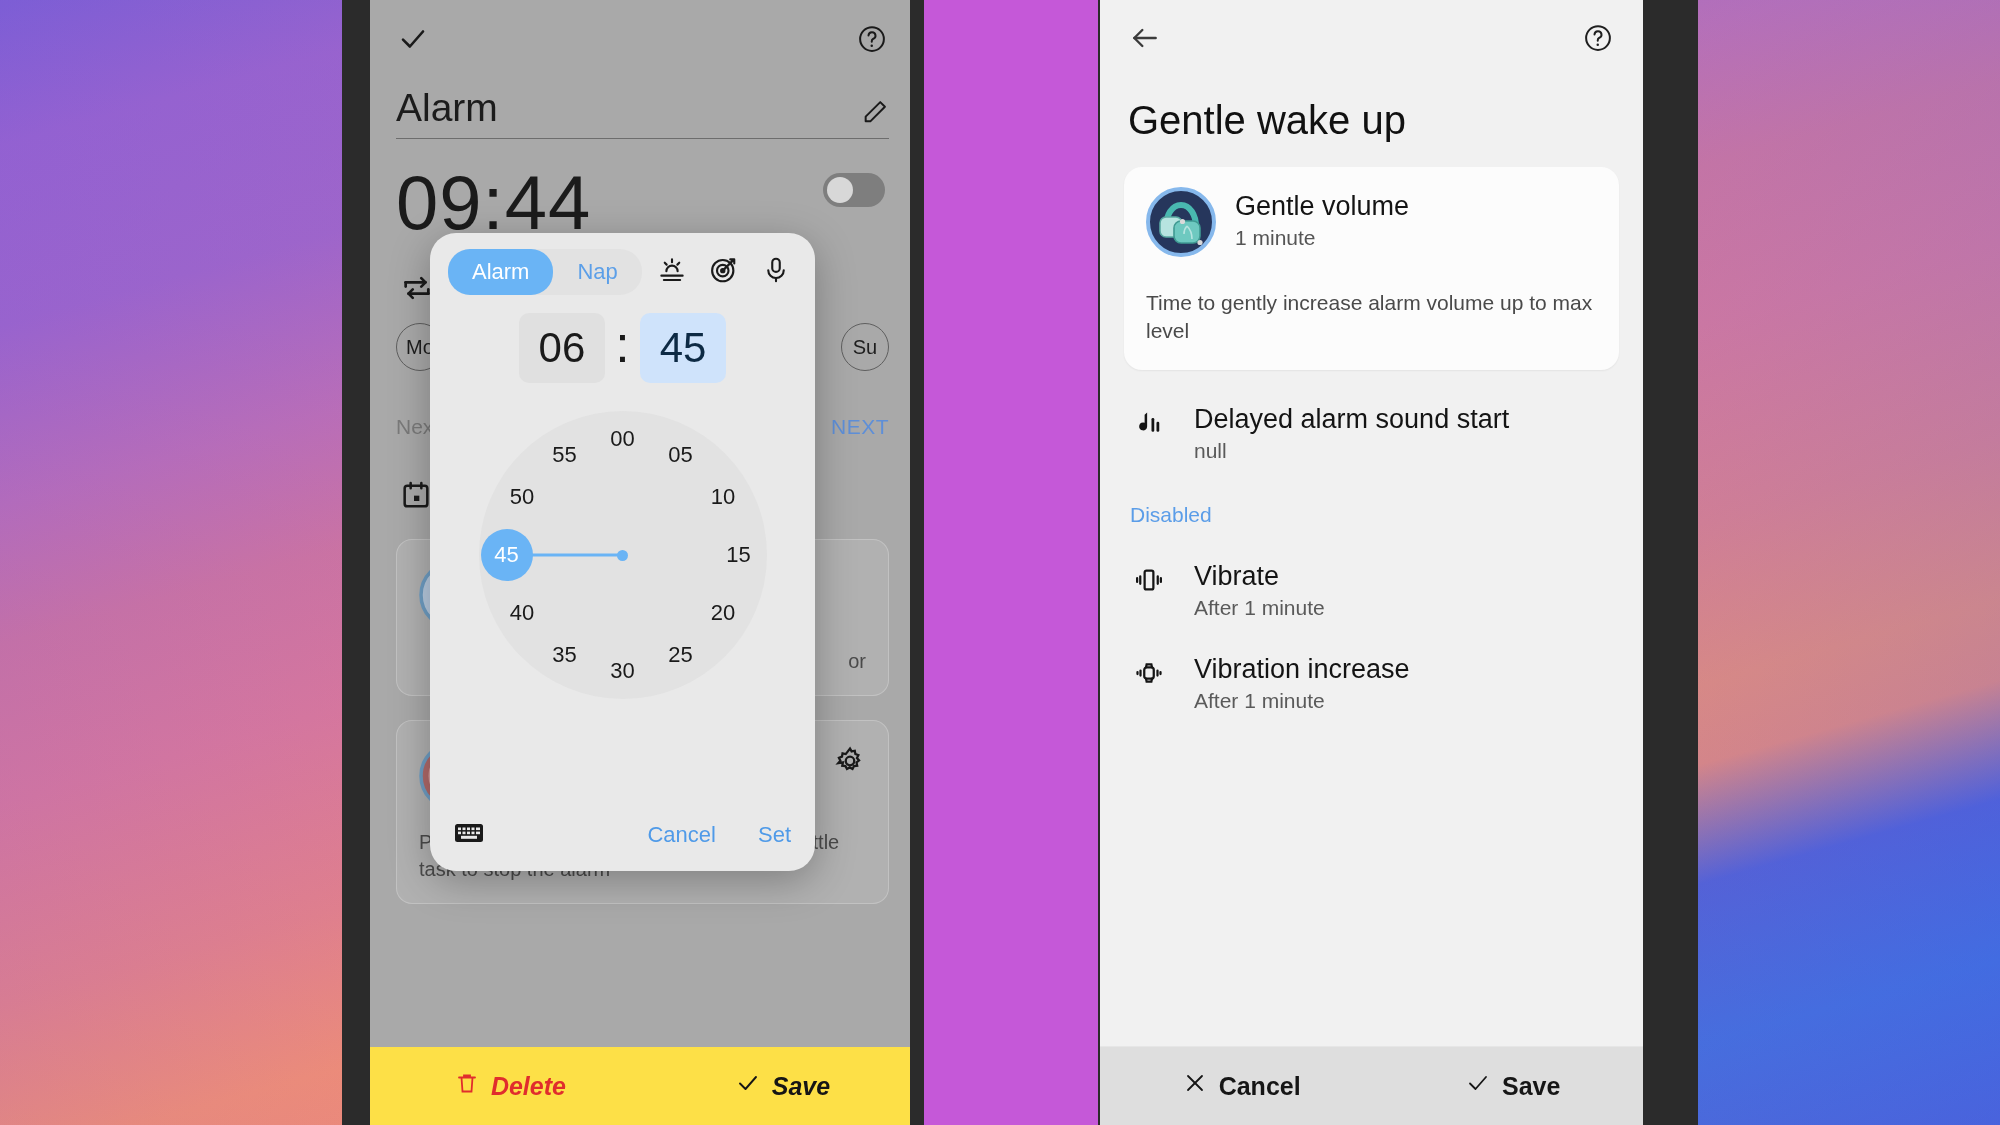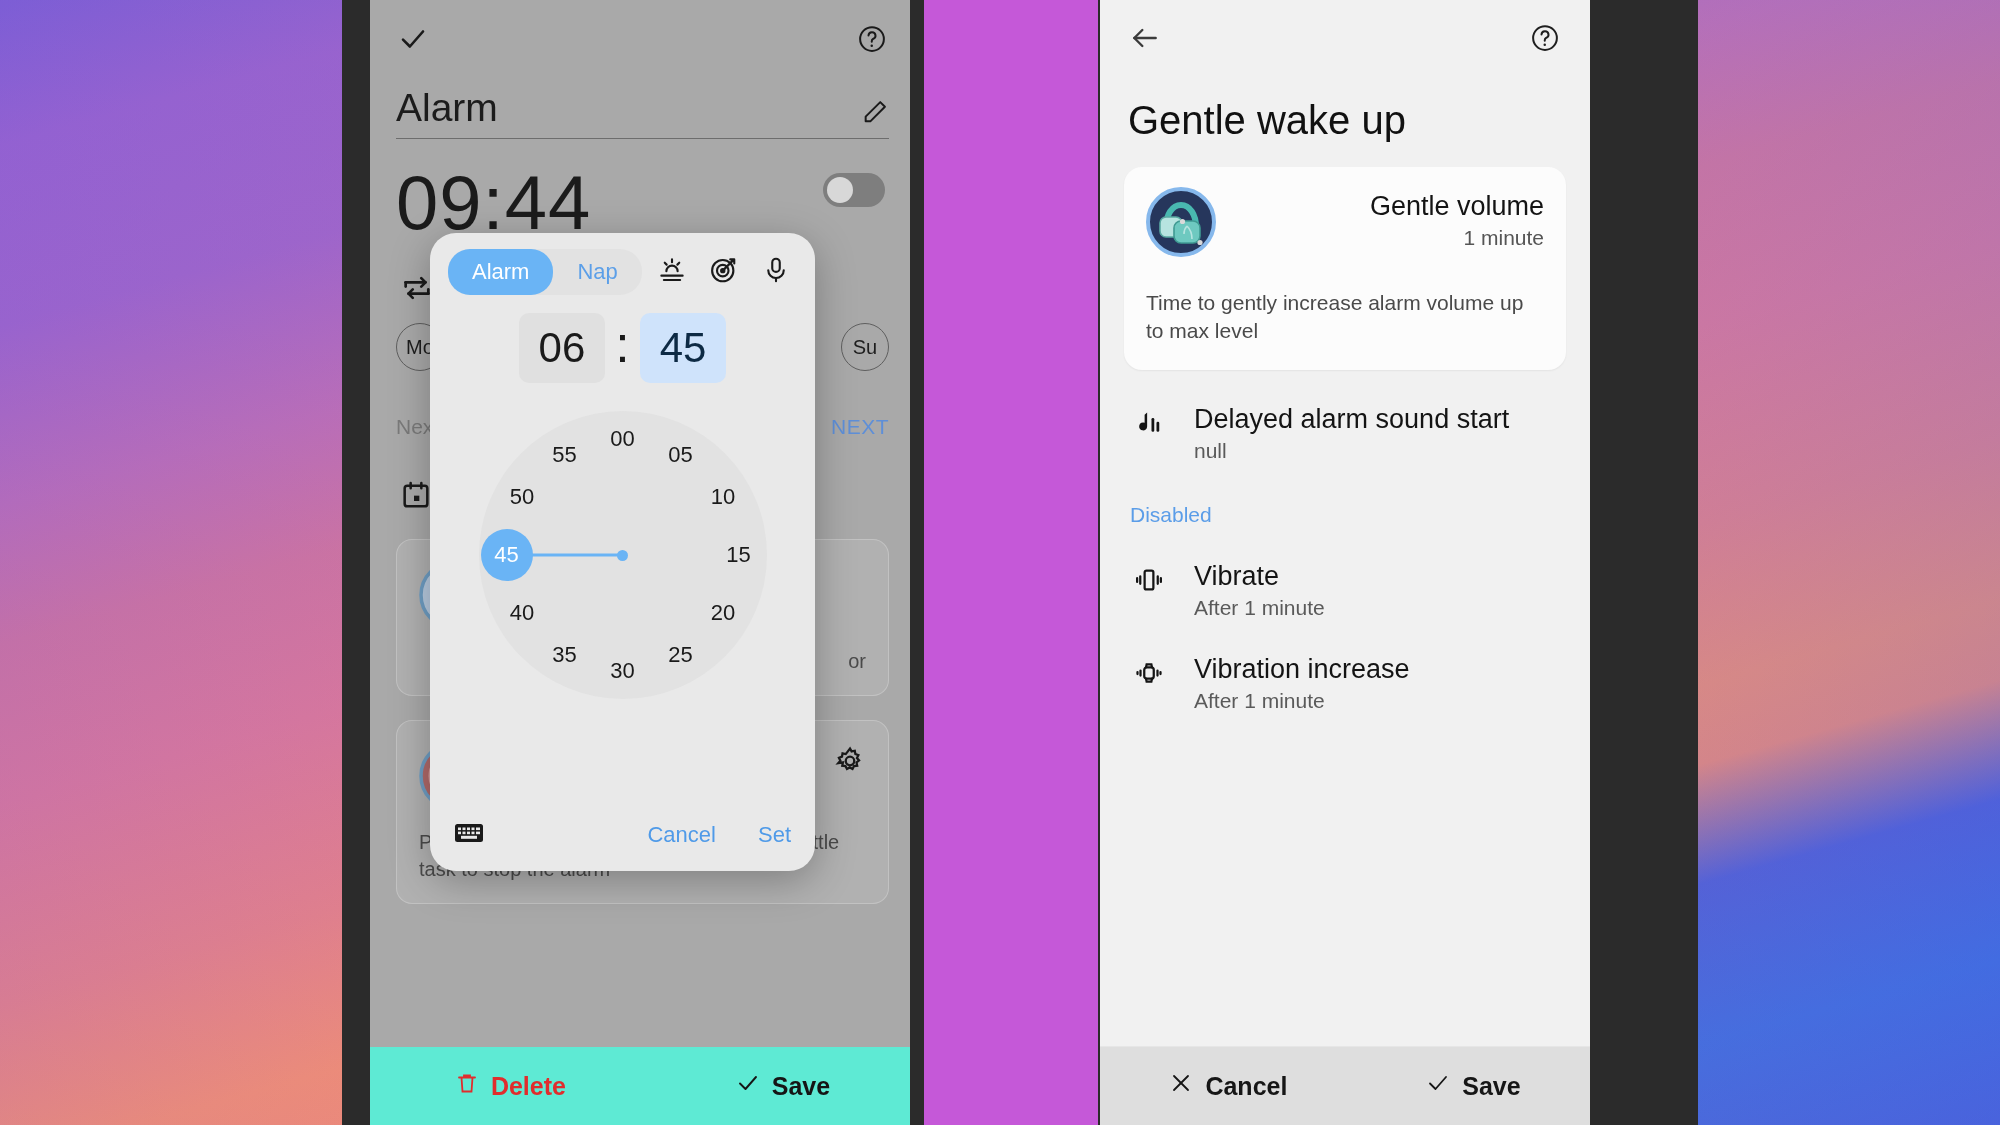--- a/index.html
+++ b/index.html
@@ -52,21 +52,21 @@
   
   #phone-left      { left: 342px;  width: 600px; }
   #screen-left     { left: 370px;  width: 545px; background:#a9a9a9; }
 
   
   #phone-mid       { left: 910px;  width: 220px; }
   #screen-mid      { left: 924px;  width: 190px; background:#c558d8; }
 
   
   #phone-right     { left: 1098px; width: 600px; }
-  #screen-right    { left: 1100px; width: 490px; background:#f1f1f1; }
+  #screen-right    { left: 1100px; width: 543px; background:#f1f1f1; }
 
   
   .lp-toolbar {
     display:flex; align-items:center; justify-content:space-between;
     padding: 18px 22px 0 22px; height:60px;
   }
   .icon-btn { width:42px; height:42px; display:flex; align-items:center; justify-content:center; }
   .lp-title-row {
     display:flex; align-items:flex-end; justify-content:space-between;
     margin: 26px 26px 0 26px;
@@ -108,22 +108,22 @@
   }
   .lp-card-head { display:flex; align-items:flex-start; gap:18px; }
   .card-avatar { width:70px; height:70px; border-radius:50%; flex:0 0 70px; position:relative; }
   .card-texts { flex:1; padding-top:4px; }
   .card-title { font-size:26px; color:#1c1c1c; }
   .card-sub   { font-size:20px; color:#4e4e4e; margin-top:4px; }
   .card-desc  { font-size:20px; color:#4a4a4a; margin-top:18px; line-height:1.35; }
 
   .lp-bottombar {
     position:absolute; left:0; right:0; bottom:0; height:78px;
-    background:#5eead4;
-    display:flex; align-items:center; justify-content:space-around;
+    background:#fde047;
+    display:flex; align-items:center; justify-content:space-around;font-style:italic;
   }
   .bb-btn { display:flex; align-items:center; gap:12px; font-size:25px; font-weight:700; }
   .bb-delete { color:#e02d2d; }
   .bb-save   { color:#151515; }
 
   
   #time-picker {
     position:absolute;
     left: 430px; top: 233px;
     width: 385px; height: 638px;
@@ -181,21 +181,21 @@
   }
   .rp-title { font-size:40px; color:#111; margin: 38px 0 0 28px; font-weight:400; }
 
   .rp-card {
     margin: 24px 24px 0 24px;
     background:#fcfcfc;
     border-radius: 18px;
     padding: 20px 22px 24px 22px;
     box-shadow: 0 1px 2px rgba(0,0,0,.06);
   }
-  .rp-card-head { display:flex; align-items:flex-start; gap:32px;text-align:right; }
+  .rp-card-head { display:flex; align-items:flex-start; gap:19px; }
   .rp-card-title { font-size:27px; color:#141414; }
   .rp-card-sub { font-size:21px; color:#555; margin-top:4px; }
   .rp-card-desc { font-size:21px; color:#4a4a4a; margin-top:32px; line-height:1.35; }
 
   .rp-row { display:flex; align-items:flex-start; gap:26px;
             margin: 34px 24px 0 30px; }
   .rp-row-icon { width:38px; flex:0 0 38px; display:flex; justify-content:center; padding-top:4px; }
   .rp-row-title { font-size:27px; color:#141414; }
   .rp-row-sub { font-size:21px; color:#5a5a5a; margin-top:4px; }
   .rp-section { font-size:21px; color:#5b9de8; margin: 40px 0 0 30px; }

